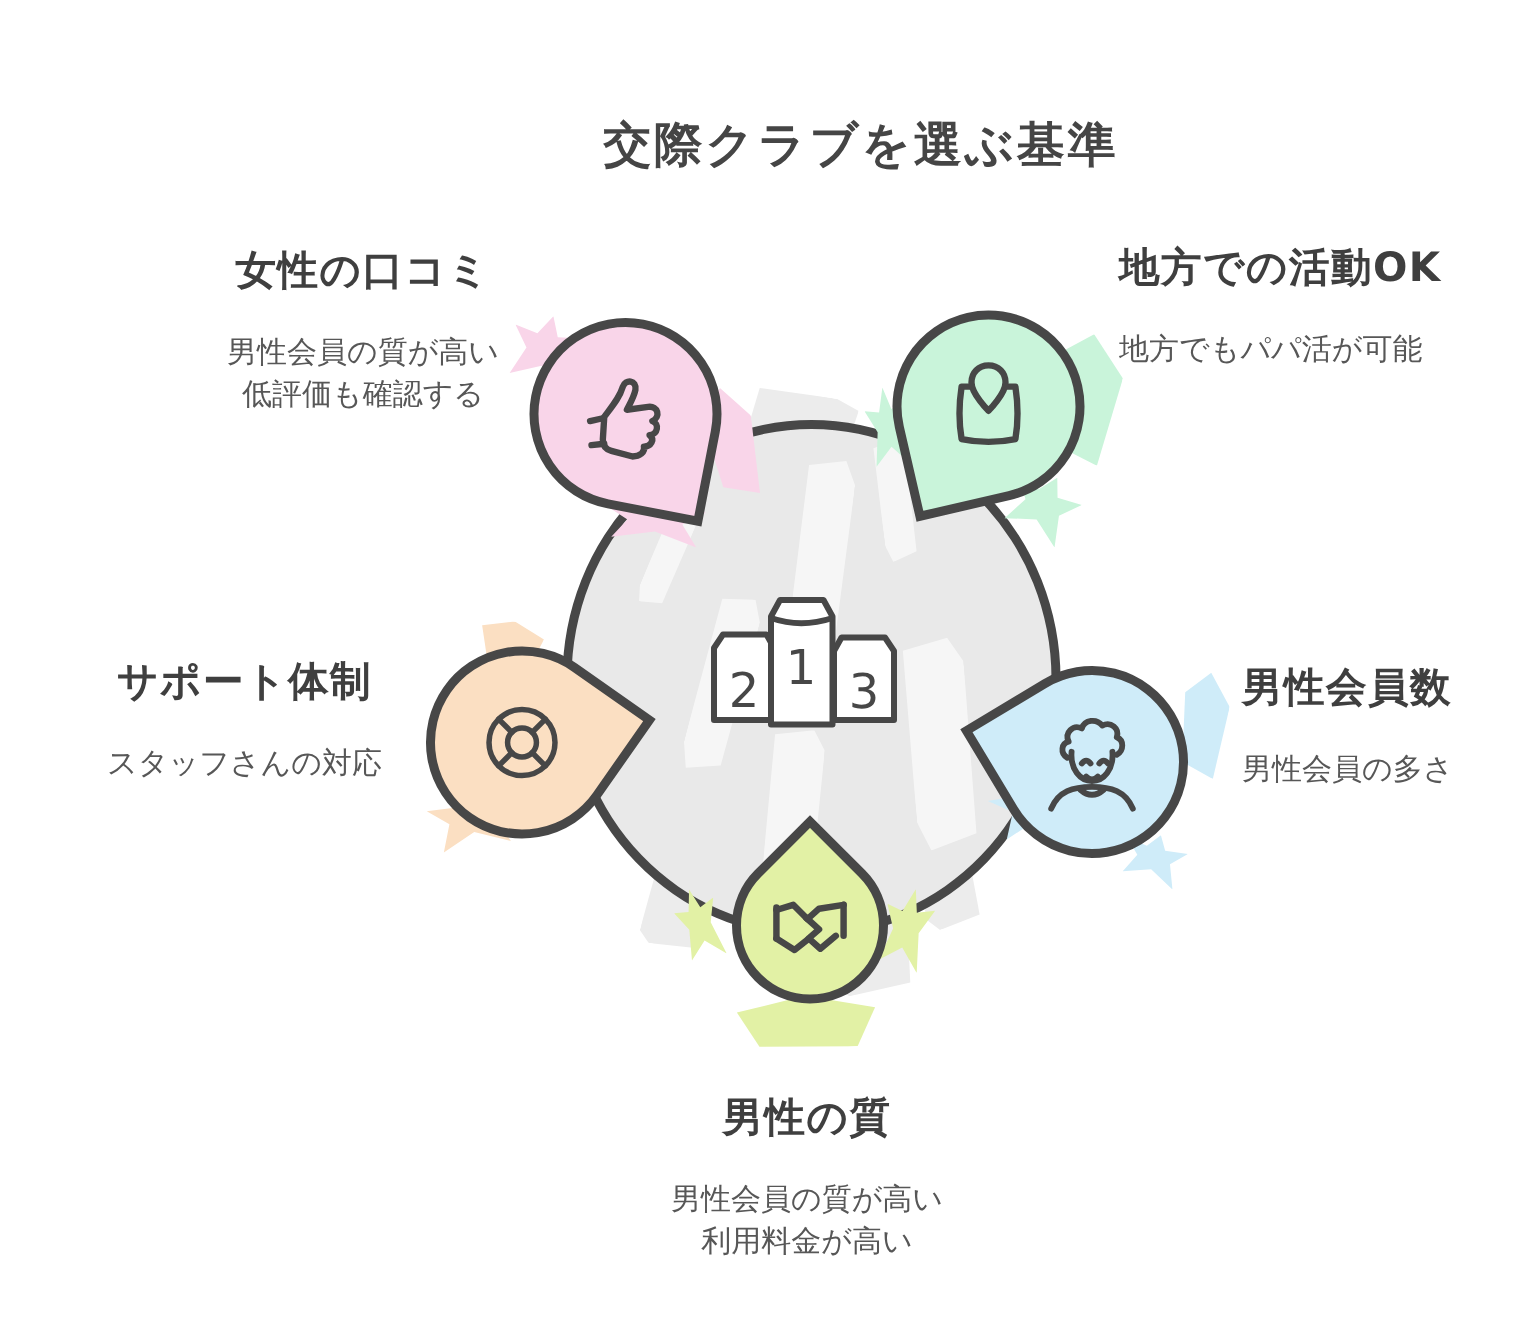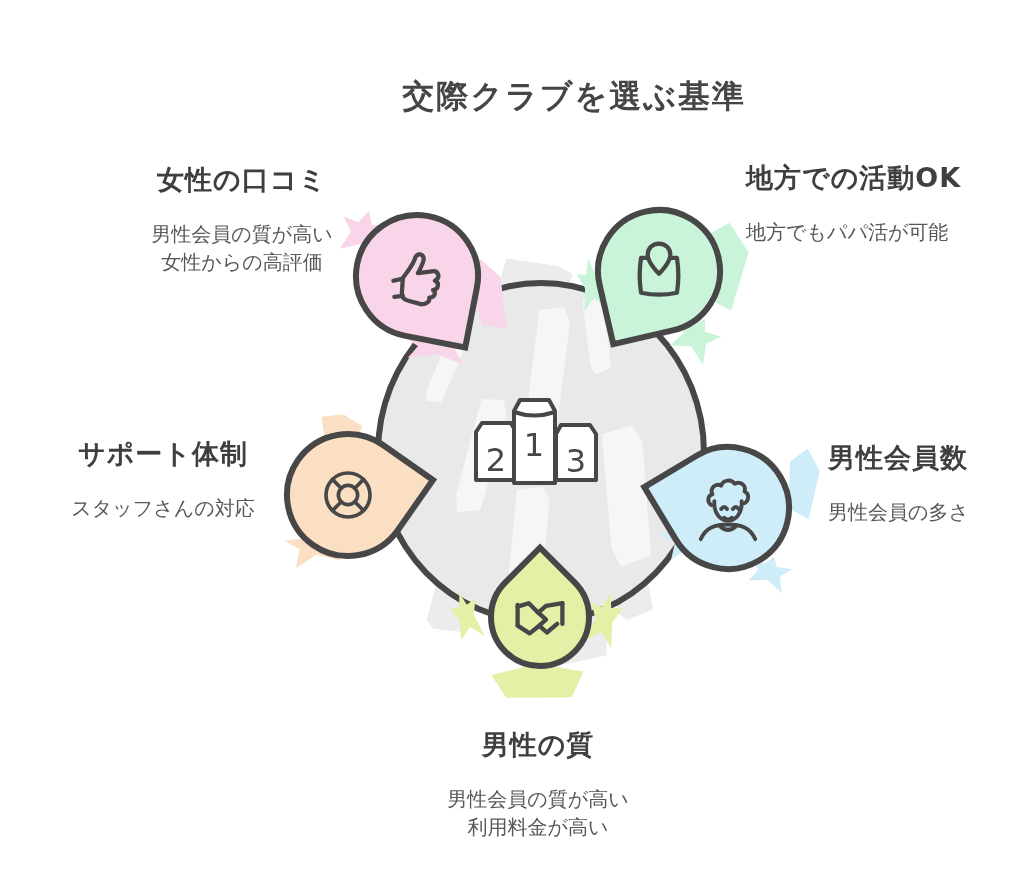--- a/index.html
+++ b/index.html
@@ -170,21 +170,21 @@
         <circle cx="36" cy="36" r="10.5"></circle>
         <path d="M43.4 28.6 L53 19 M28.6 28.6 L19 19 M43.4 43.4 L53 53 M28.6 43.4 L19 53"></path>
       </svg>
     </div>
   </div>
 
   <div class="label label-reviews">
     <div class="heading">女性の口コミ</div>
     <div class="desc">
       <div>男性会員の質が高い</div>
-      <div>女性からの高評価</div>
+      <div>低評価も確認する</div>
     </div>
   </div>
 
   <div class="label label-members">
     <div class="heading">男性会員数</div>
     <div class="desc">
       <div>男性会員の多さ</div>
     </div>
   </div>
 

